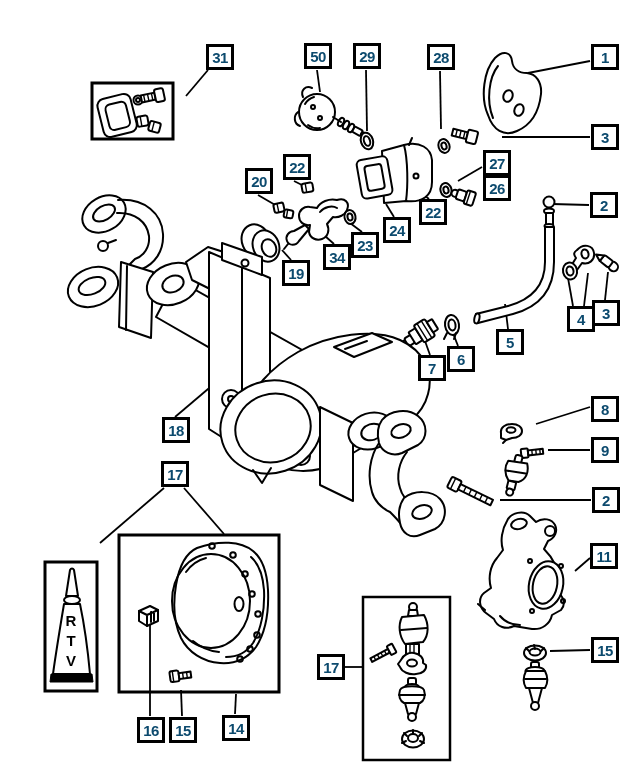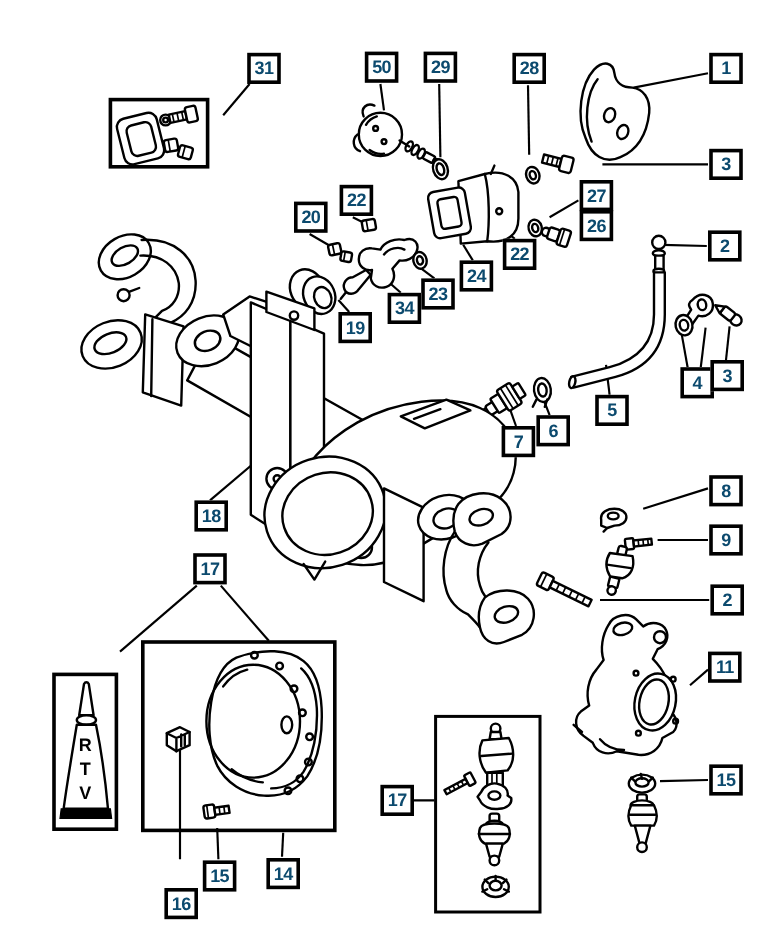--- a/index.html
+++ b/index.html
@@ -467,21 +467,21 @@
     </div>
 <div class="callout" style="left:317px;top:654px">
       <span>17</span>
     </div>
 <div class="callout" style="left:162px;top:417px">
       <span>18</span>
     </div>
 <div class="callout" style="left:161px;top:461px">
       <span>17</span>
     </div>
-<div class="callout" style="left:137px;top:740px">
+<div class="callout" style="left:137px;top:717px">
       <span>16</span>
     </div>
 <div class="callout" style="left:169px;top:717px">
       <span>15</span>
     </div>
 <div class="callout" style="left:222px;top:715px">
       <span>14</span>
     </div>
 
 </div>

